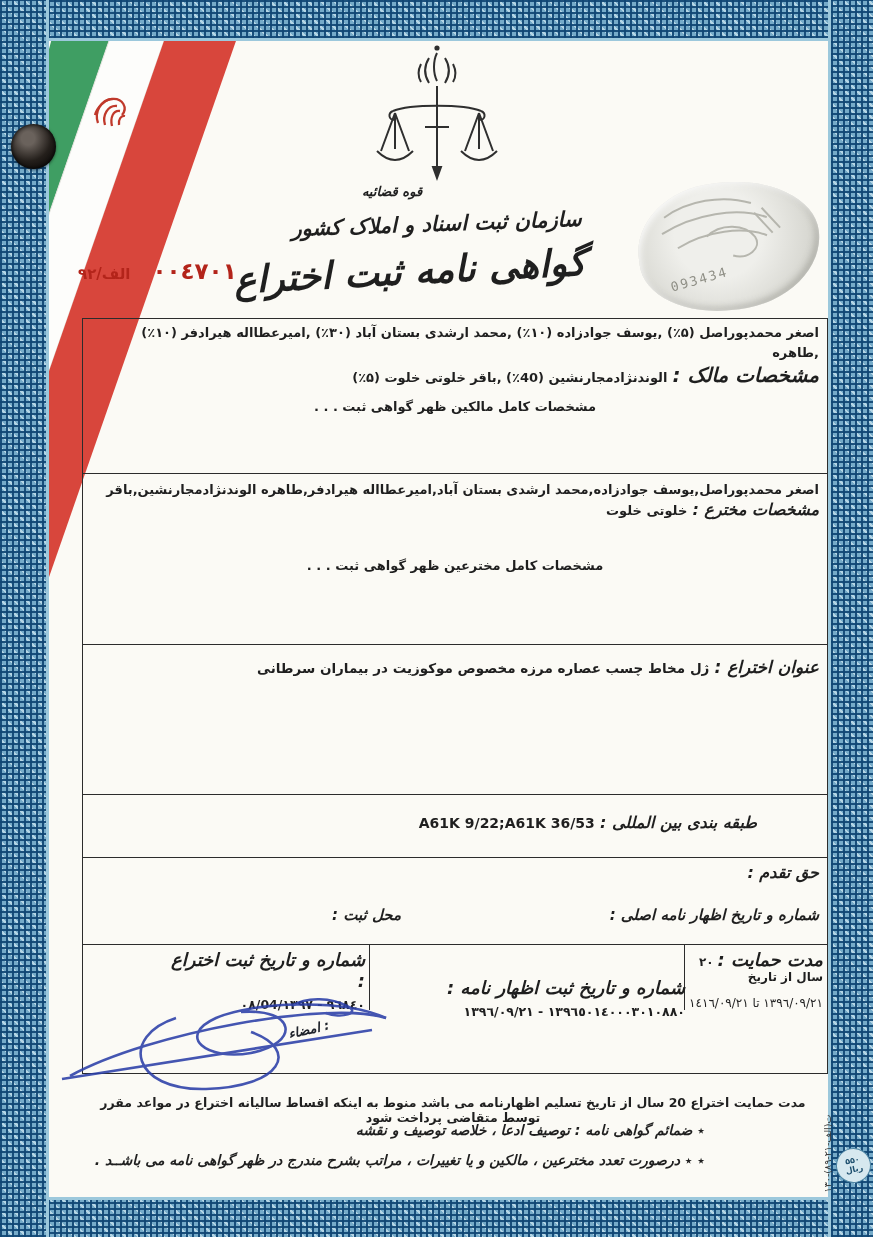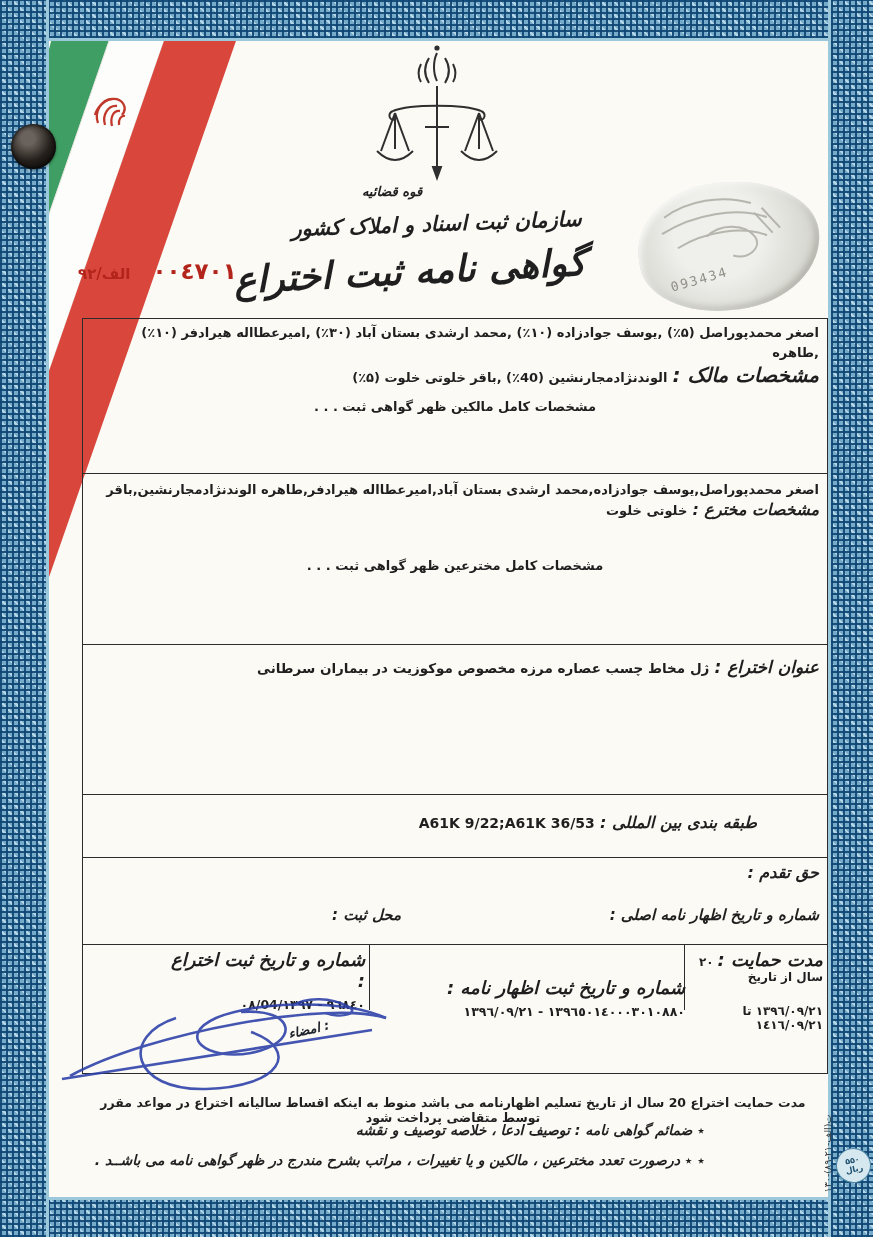--- a/index.html
+++ b/index.html
@@ -150,21 +150,21 @@
       <div class="abs rtl lab" style="right:426px;top:48px;font-size:15px;">محل ثبت :</div>
     </div>
 
     <div class="row rF">
       <div class="vline" style="left:286px;"></div>
       <div class="vline" style="left:601px;"></div>
 
       <div class="abs rtl" style="left:603px;right:4px;top:4px;font-size:12px;">
         <span class="cell-lab">مدت حمایت :</span>
         <span style="font-weight:600;">۲۰ سال از تاریخ</span>
-        <div style="margin-top:20px;font-weight:700;">١٣٩٦/٠٩/٢١ تا ١٤١٦/٠٩/٢١</div>
+        <div style="margin-top:12px;font-weight:400;">١٣٩٦/٠٩/٢١ تا ١٤١٦/٠٩/٢١</div>
       </div>
 
       <div class="abs rtl" style="left:288px;right:142px;top:4px;font-size:12.5px;margin-top:28px;">
         <div class="cell-lab" style="padding-left:60px;">شماره و تاریخ ثبت اظهار نامه :</div>
         <div style="margin-top:6px;font-weight:600;">١٣٩٦٥٠١٤٠٠٠٣٠١٠٨٨٠ - ١٣٩٦/٠٩/٢١</div>
       </div>
 
       <div class="abs rtl" style="left:6px;width:276px;top:4px;font-size:12.5px;">
         <div class="cell-lab" style="padding-left:80px;">شماره و تاریخ ثبت اختراع :</div>
         <div style="margin-top:6px;font-weight:700;letter-spacing:1px;">٩٦٨٤٠ - ١٣٩٧/04/٠٨</div>

